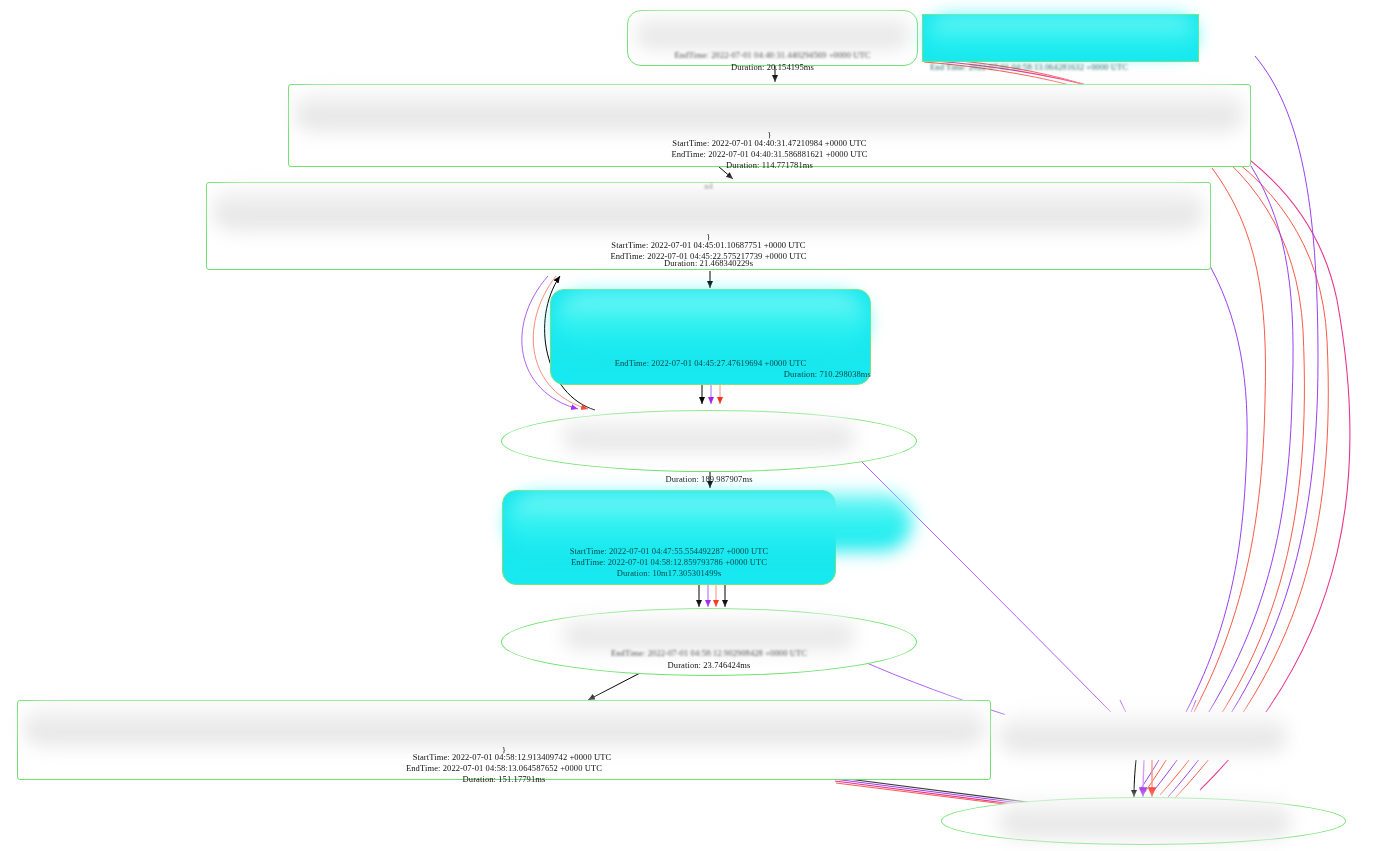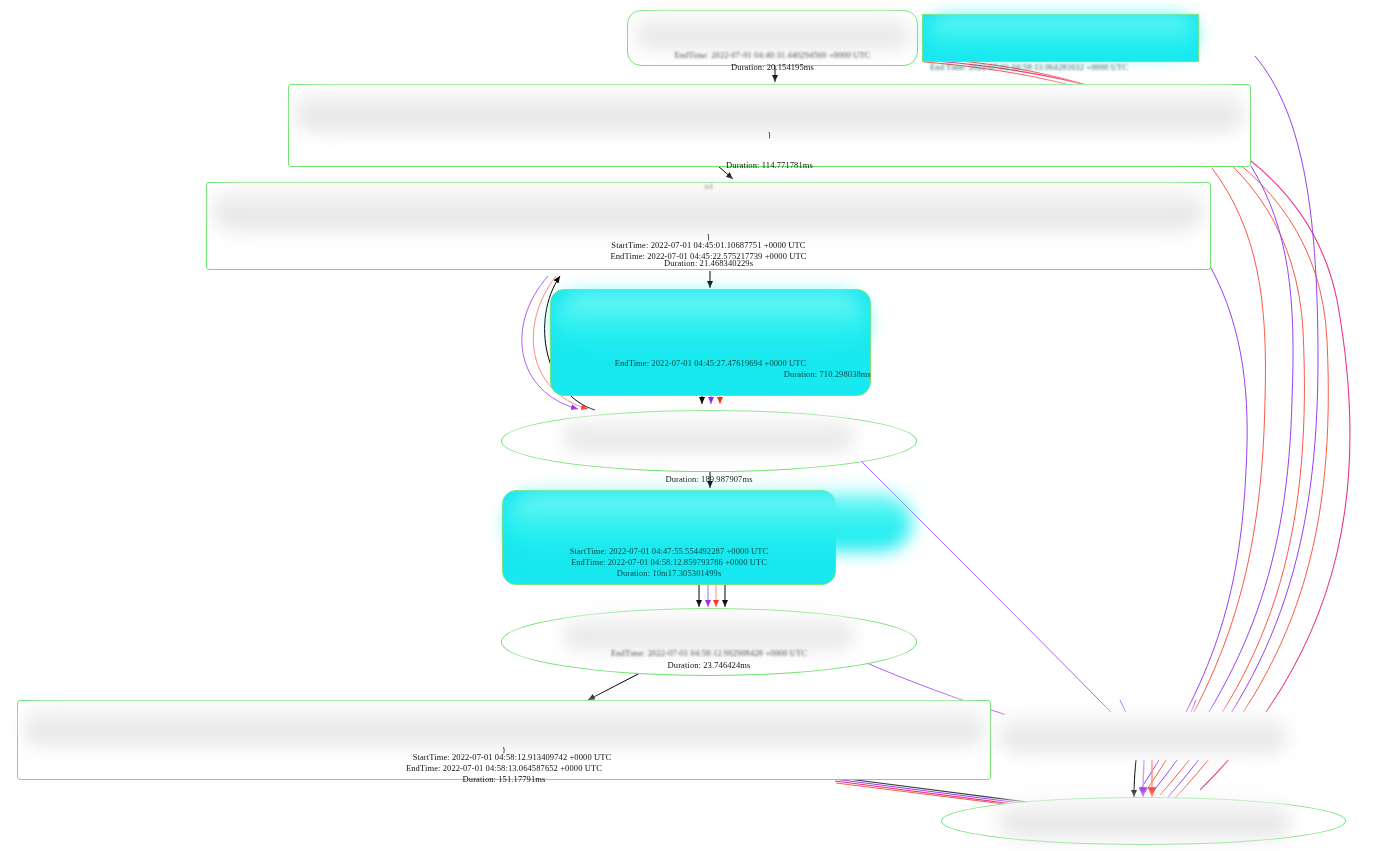--- a/index.html
+++ b/index.html
@@ -109,34 +109,36 @@
   <div class="node sq cyan" style="left:922px;top:14px;width:277px;height:48px;">
     <div class="shape"></div>
     <div class="smudge cy" style="left:6px;top:1px;width:268px;height:38px;"></div>
     <div class="lbl halffaint onCyan" style="top:48px;text-align:left;left:8px;">End Time: 2022-07-01 04:58:13.064281632 +0000 UTC</div>
   </div>
 
   <div class="node rect" style="left:288px;top:84px;width:963px;height:83px;">
     <div class="shape"></div>
     <div class="smudge grey" style="left:6px;top:3px;width:950px;height:48px;"></div>
     <div class="lbl brace" style="top:46px;">}</div>
+    <div class="lbl" style="top:54px;">StartTime: 2022-07-01 04:40:31.47210984 +0000 UTC</div>
+    <div class="lbl" style="top:65px;">EndTime: 2022-07-01 04:40:31.586881621 +0000 UTC</div>
     <div class="lbl" style="top:76px;">Duration: 114.771781ms</div>
   </div>
 
   <div class="node rect" style="left:206px;top:182px;width:1005px;height:88px;">
     <div class="shape"></div>
     <div class="smudge grey" style="left:6px;top:2px;width:992px;height:50px;"></div>
     <div class="lbl faint" style="top:-1px;">n4</div>
     <div class="lbl brace" style="top:50px;">}</div>
     <div class="lbl" style="top:58px;">StartTime: 2022-07-01 04:45:01.10687751 +0000 UTC</div>
     <div class="lbl" style="top:69px;">EndTime: 2022-07-01 04:45:22.575217739 +0000 UTC</div>
     <div class="lbl" style="top:76px;font-family:Liberation Serif, serif;">Duration: 21.468340229s</div>
   </div>
 
-  <div class="node round cyan" style="left:550px;top:289px;width:321px;height:107px;">
+  <div class="node round cyan" style="left:550px;top:289px;width:321px;height:96px;">
     <div class="shape"></div>
     <div class="smudge cy" style="left:5px;top:3px;width:312px;height:58px;"></div>
     <div class="lbl onCyan" style="top:69px;">EndTime: 2022-07-01 04:45:27.47619694 +0000 UTC</div>
     <div class="lbl onCyan" style="top:80px;text-align:right;">Duration: 710.298038ms</div>
   </div>
 
   <div class="node ell" style="left:501px;top:410px;width:416px;height:62px;">
     <div class="shape"></div>
     <div class="smudge grey" style="left:62px;top:6px;width:292px;height:38px;"></div>
     <div class="lbl" style="top:64px;">Duration: 189.987907ms</div>

